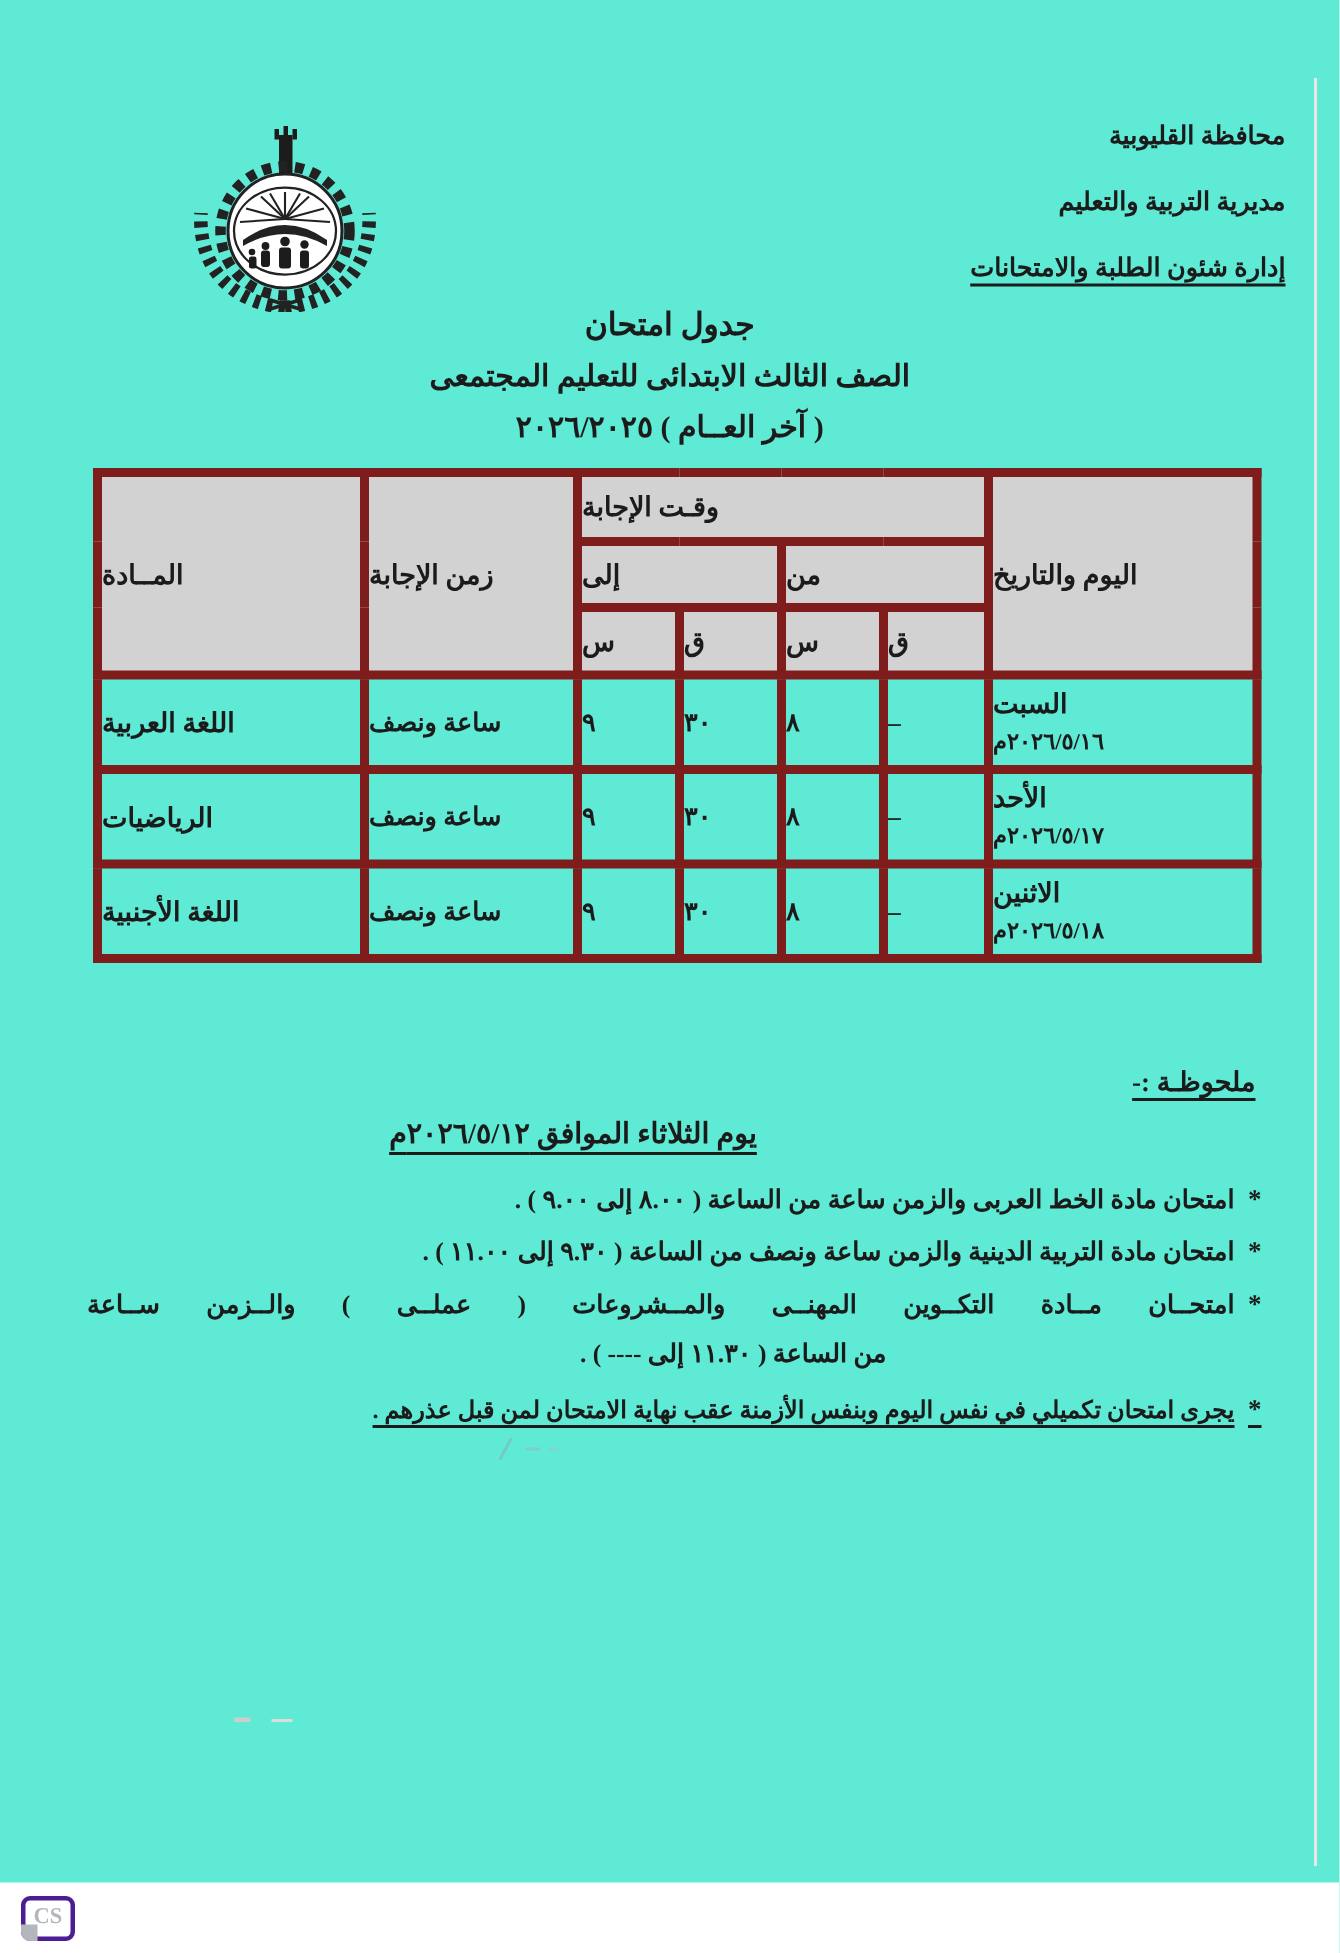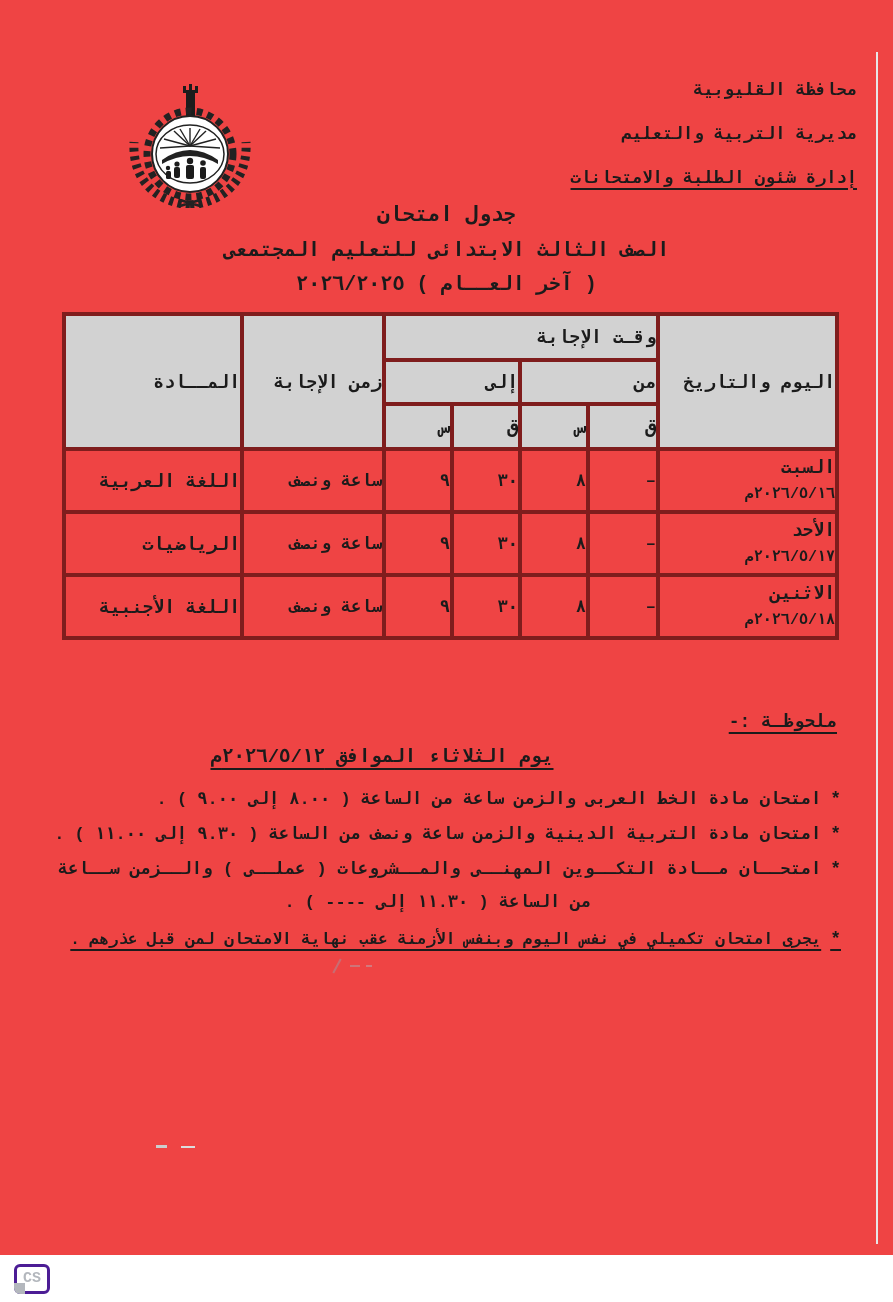--- a/index.html
+++ b/index.html
@@ -1,36 +1,36 @@
 <!DOCTYPE html>
 <html lang="ar"><head>
 <meta charset="utf-8">
 <style>
   html,body{margin:0;padding:0;background:#fff;}
-  .page{position:relative;width:893px;height:1302px;background:#ef4444;overflow:hidden;
-        font-family:Liberation Mono, monospace;color:#1b1b1b;}
+  .page{position:relative;width:893px;height:1302px;background:#5eead4;overflow:hidden;
+        font-family:Liberation Serif, serif;color:#1b1b1b;}
 
   
   .org{position:absolute;top:80px;right:36px;text-align:right;direction:rtl;
        font-weight:bold;font-size:17px;line-height:21px;}
   .org .line{margin-bottom:23px;}
   .org .underl{text-decoration:underline;text-decoration-thickness:2px;text-underline-offset:5px;}
 
   .logo{position:absolute;left:120px;top:84px;width:142px;height:124px;}
 
   
   .title{position:absolute;top:203px;left:0;width:893px;text-align:center;direction:rtl;font-weight:bold;}
   .t1{font-size:21px;line-height:26px;margin-bottom:9px;}
   .t2{font-size:20px;line-height:26px;margin-bottom:8px;}
   .t3{font-size:20px;line-height:26px;letter-spacing:.5px;}
 
   
   table.exam{position:absolute;top:312px;left:62px;border-collapse:collapse;table-layout:fixed;
              direction:rtl;font-weight:bold;border:3px solid #141414;}
-  table.exam th,table.exam td{border:4px solid #7f1d1d;text-align:right;vertical-align:middle;padding:0;}
+  table.exam th,table.exam td{border:6px solid #7f1d1d;text-align:left;vertical-align:middle;padding:0;}
   table.exam th{background:#d2d2d2;font-size:18px;}
   tr.h1{height:46px;} tr.h2{height:44px;} tr.h3{height:45px;}
   tr.brow{height:63px;}
   td.daycell{line-height:1;}
   td.daycell .day{display:block;font-size:18px;}
   td.daycell .date{display:block;font-size:15px;margin-top:10px;}
   td.num{font-size:17px;}
   td.dur{text-align:right;padding-right:3px;font-size:17px;}
   td.subj{font-size:18px;}
 

